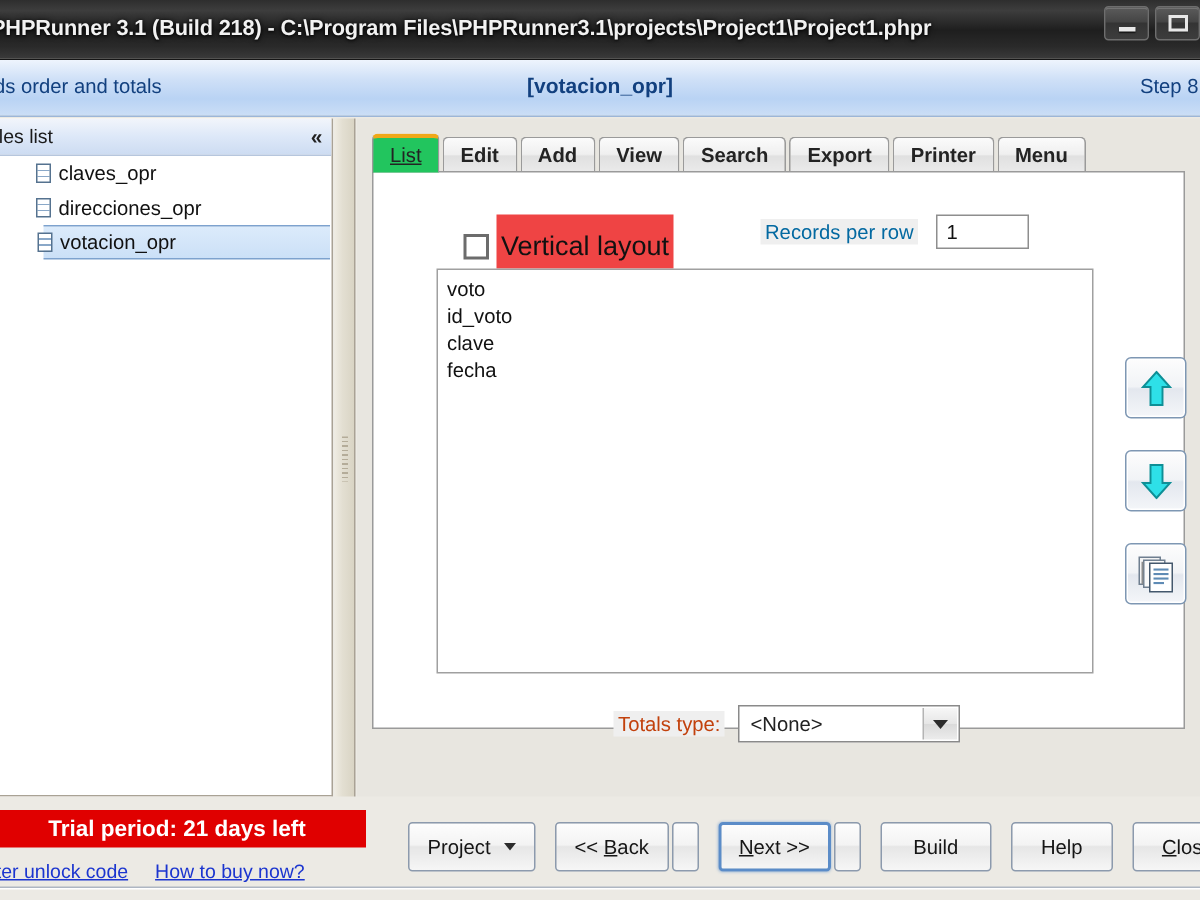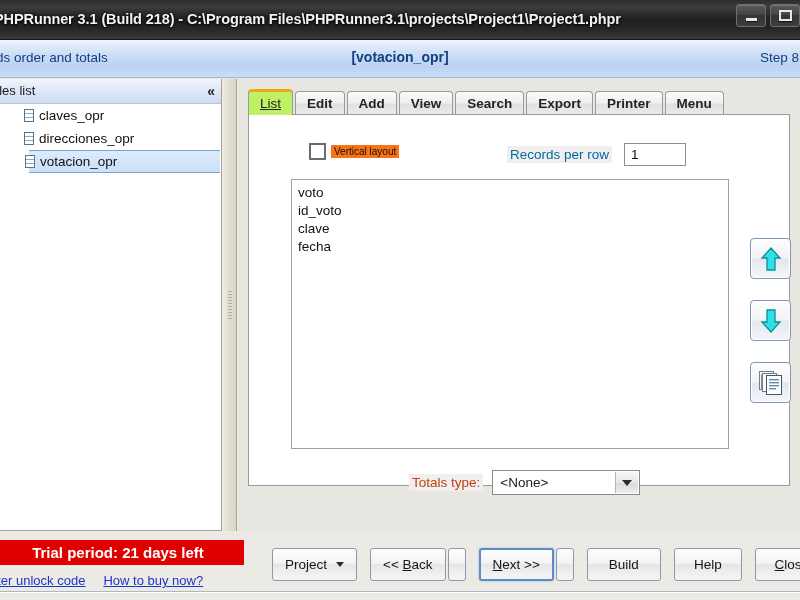--- a/index.html
+++ b/index.html
@@ -155,21 +155,21 @@
     background: linear-gradient(to bottom, #fbfbfb 0%, #efefef 48%, #e0e0e0 52%, #ebebeb 100%);
     border: 1px solid #9a9a9a;
     border-bottom: none;
     border-radius: 4px 4px 0 0;
     margin-right: 2px;
     cursor: pointer;
     font-weight: bold;
   }
   .tab.active {
     height: 26px;
-    background: #bef264;
+    background: #22c55e;
     border-color: #9a9a9a;
     border-top: 3px solid #f0a818;
     font-weight: normal;
     z-index: 3;
     padding-top: 0;
     text-decoration: underline;
   }
 
   .tabpanel {
     position: absolute; left: 10px; top: 35px; width: 542px; height: 372px;
@@ -181,21 +181,21 @@
     position: absolute; left: 60px; top: 28px;
     display: flex; align-items: center;
   }
   .checkbox {
     width: 17px; height: 17px;
     border: 2px solid #6c6c6c;
     background: #ffffff;
     margin-right: 5px;
     cursor: pointer;
   }
-  .cb-label { font-size: 10px; color: #111; background: #f97316; padding: 1px 3px; }
+  .cb-label { font-size: 18px; color: #111; background: #ef4444; padding: 11px 3px; }
 
   .rpr-row {
     position: absolute; left: 258px; top: 28px;
     display: flex; align-items: center;
   }
   .rpr-label { font-size: 13.5px; color: #0369a1; background: #efefef; padding: 1px 3px; margin-right: 12px; }
   .rpr-input {
     width: 62px; height: 23px;
     border: 1px solid #8e8e8e;
     background: #ffffff;

